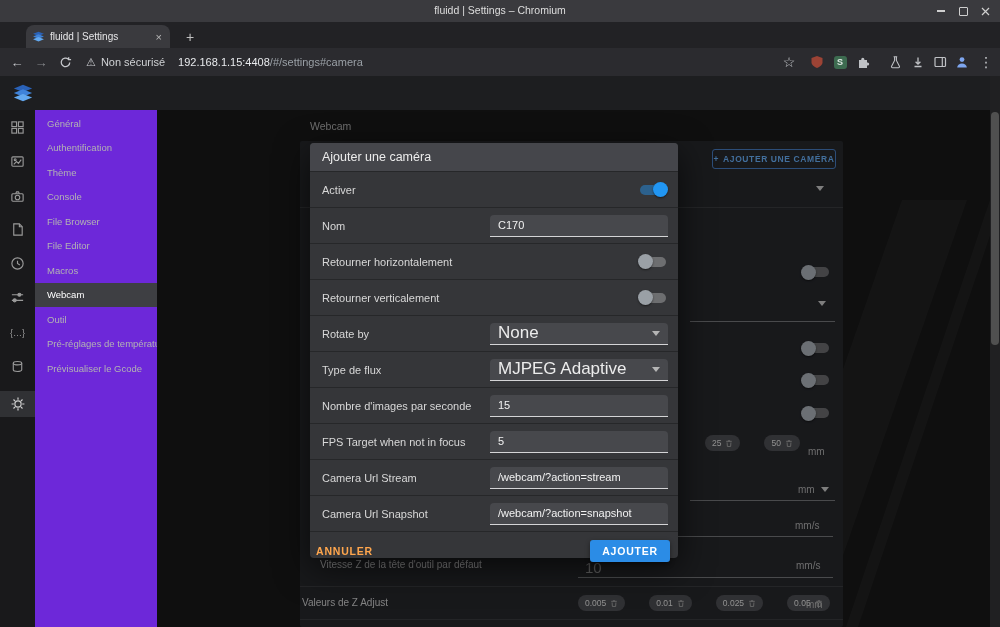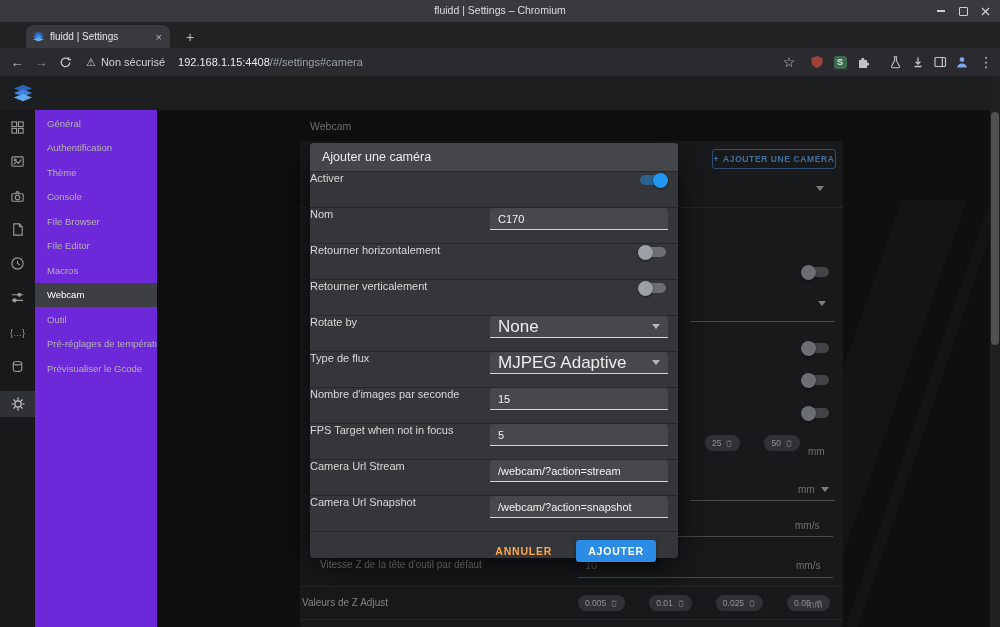--- a/index.html
+++ b/index.html
@@ -57,21 +57,21 @@
 
   .outline-btn{position:absolute;left:712px;top:149px;width:124px;height:20px;border:1px solid rgba(77,144,230,.7);
                border-radius:3px;display:flex;align-items:center;justify-content:center;gap:4px;
                color:#5f9fe0;font-size:8.5px;font-weight:bold;letter-spacing:.6px;cursor:pointer;z-index:1;box-sizing:border-box}
   .divider{position:absolute;height:1px;background:rgba(255,255,255,.08);z-index:1}
   .fieldline{position:absolute;height:1px;background:rgba(255,255,255,.32);z-index:1}
   .caret{width:0;height:0;border-left:4px solid transparent;border-right:4px solid transparent;
          border-top:5px solid #b5b5b5}
   .unit{position:absolute;font-size:10px;color:#9e9e9e;z-index:1}
   .bglabel{position:absolute;font-size:10px;color:#bdbdbd;z-index:1}
-  .bgvalue{position:absolute;font-size:11px;color:#8a8a8a;z-index:1}
+  .bgvalue{position:absolute;font-size:15px;color:#8a8a8a;z-index:1}
 
   .chip{display:inline-flex;align-items:center;gap:4px;background:#46474b;border-radius:9px;height:16px;
         padding:0 7px;font-size:8.5px;color:#cfcfcf;cursor:pointer}
   .chiprow{position:absolute;display:flex;gap:24px;z-index:1}
 
   .switch{position:relative;width:30px;height:16px;cursor:pointer;flex:none}
   .switch .track{position:absolute;top:3px;left:2px;width:26px;height:10px;border-radius:6px;background:rgba(255,255,255,.28)}
   .switch .thumb{position:absolute;top:.5px;left:0;width:15px;height:15px;border-radius:50%;background:#9aa0a6;
                  box-shadow:0 1px 2px rgba(0,0,0,.5)}
   .switch.on .track{background:rgba(33,150,243,.45)}
@@ -80,32 +80,32 @@
 
   .scrim{position:absolute;left:157px;top:110px;width:843px;height:517px;background:rgba(0,0,0,.30);z-index:5}
   .scrollbar{position:absolute;left:990px;top:76px;width:10px;height:551px;background:#202022;z-index:6}
   .sb-thumb{position:absolute;left:1px;top:36px;width:8px;height:233px;background:#505050;border-radius:4px;cursor:pointer}
 
   
   .modal{position:absolute;left:310px;top:143px;width:368px;height:415px;background:#353639;border-radius:4px;
          box-shadow:0 10px 34px rgba(0,0,0,.65);z-index:10;display:flex;flex-direction:column}
   .mheader{height:28px;background:#45464b;border-radius:4px 4px 0 0;display:flex;align-items:center;
            padding:0 12px;font-size:12.5px;color:#ececec;flex:none}
-  .mrow{height:35px;display:flex;align-items:flex-start;border-top:1px solid rgba(0,0,0,.28);flex:none}
+  .mrow{height:35px;display:flex;align-items:center;padding-left:12px;border-top:1px solid rgba(0,0,0,.28);flex:none}
   .mrow:first-of-type{border-top:none}
   .mlabel{flex:1;font-size:11px;color:#d8d8d8}
   .mctrl{width:178px;margin-right:10px;display:flex;align-items:center}
   .mctrl.end{justify-content:flex-end}
   .vfield{width:100%;height:22px;background:#47484c;border:none;outline:none;border-bottom:1px solid #d4d4d6;
           border-radius:4px 4px 0 0;color:#f2f2f2;font-size:11px;padding:0 8px;box-sizing:border-box;
           font-family:"Liberation Sans",sans-serif}
   .vselect{width:100%;height:22px;background:#47484c;border-bottom:1px solid #d4d4d6;border-radius:4px 4px 0 0;
            display:flex;align-items:center;justify-content:space-between;padding:0 8px;box-sizing:border-box;
            font-size:17px;color:#ececec;cursor:pointer}
-  .mfooter{height:37px;display:flex;align-items:center;justify-content:flex-end;gap:18px;padding-right:22px;
+  .mfooter{height:37px;display:flex;align-items:center;justify-content:space-between;gap:28px;padding-right:8px;
            border-top:1px solid rgba(0,0,0,.28);flex:none}
   .btn-cancel{color:#ffa64d;font-size:10.5px;font-weight:bold;letter-spacing:.8px;cursor:pointer;background:none;border:none;
               font-family:"Liberation Sans",sans-serif}
   .btn-submit{background:#2b8ce6;color:#fff;font-size:10.5px;font-weight:bold;letter-spacing:.8px;border:none;
               border-radius:3px;padding:5px 12px;cursor:pointer;box-shadow:0 2px 5px rgba(0,0,0,.45);
               font-family:"Liberation Sans",sans-serif}
 </style>
 </head>
 <body>
 

